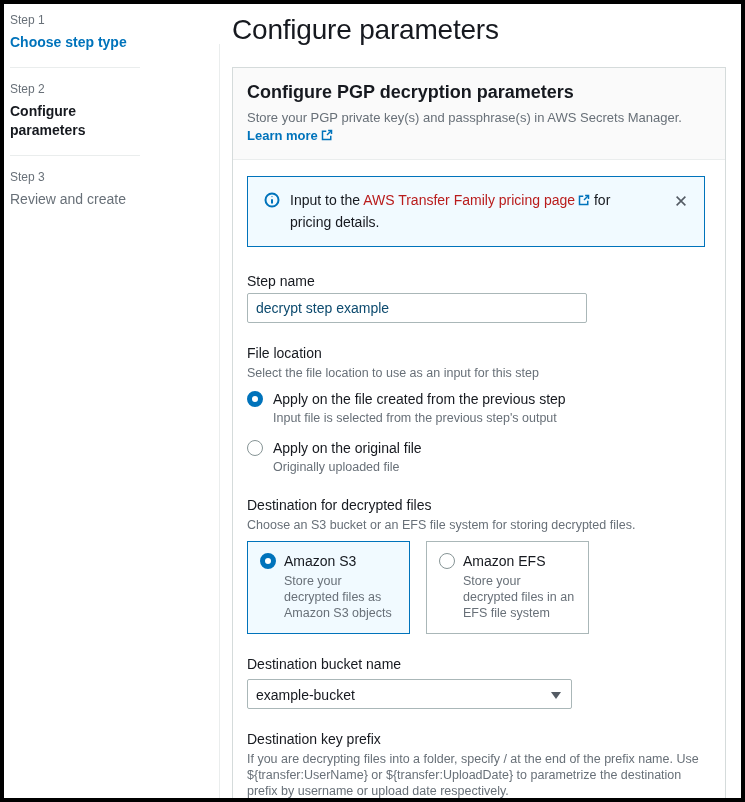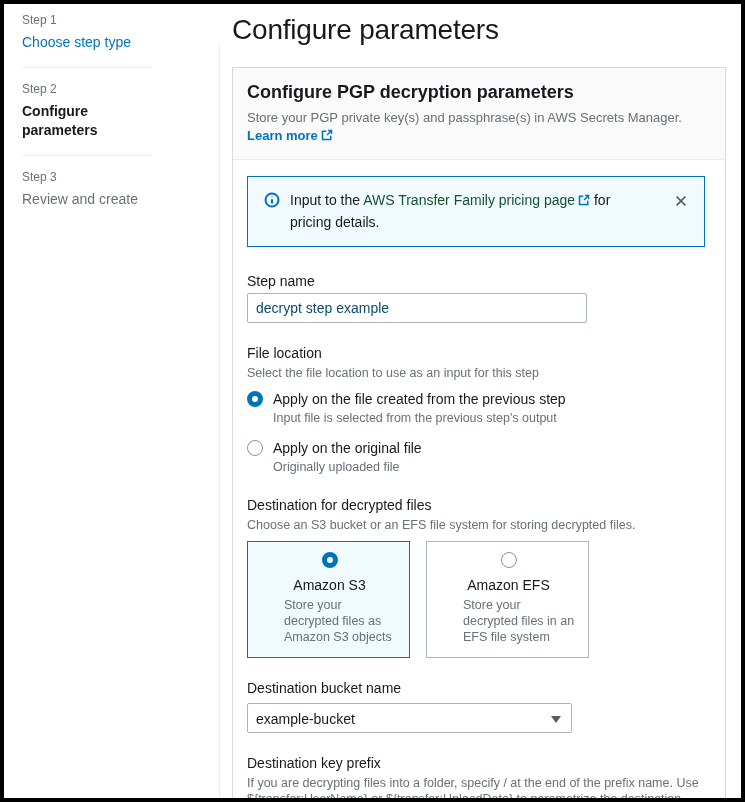--- a/index.html
+++ b/index.html
@@ -8,24 +8,24 @@
 
   .frame {
     position: relative;
     width: 745px; height: 802px;
     background: #ffffff;
     border: 4px solid #000000;
     overflow: hidden;
   }
 
   
-  .sidenav { position: absolute; left: 18px; top: 8px; width: 150px; }
+  .sidenav { position: absolute; left: 6px; top: 8px; width: 150px; }
   .step-label { font-size: 12px; color: #687078; line-height: 16px; margin-bottom: 5px; }
   .step-title { font-size: 14px; line-height: 19px; width: 130px; }
-  .step-title.link { color: #0073bb; cursor: pointer; }
+  .step-title.link { color: #0073bb; cursor: pointer; font-weight: bold; }
   .step-title.current { color: #16191f; font-weight: 700; }
   .step-title.future { color: #687078; }
   .nav-divider { width: 130px; height: 1px; background: #eaeded; margin: 15px 0 13px 0; border: 0; }
 
   .vert-divider { position: absolute; left: 215px; top: 40px; bottom: 0; width: 1px; background: #eaeded; }
 
   
   .main { position: absolute; left: 228px; top: 8px; width: 494px; }
   h1.page-title { font-size: 28px; font-weight: 400; color: #16191f; letter-spacing: -0.2px; margin: 2px 0 0 0; }
 
@@ -39,21 +39,21 @@
   .card-body { padding: 16px 20px 26px 14px; }
 
   
   .alert {
     display: flex; align-items: flex-start;
     border: 1px solid #0073bb; background: #f1faff;
     padding: 13px 14px 13px 14px; margin-bottom: 25px;
   }
   .alert-icon { flex: 0 0 auto; margin: 2px 10px 0 2px; color: #0073bb; }
   .alert-text { flex: 1 1 auto; font-size: 14px; color: #16191f; line-height: 21px; padding-right: 22px; }
-  .alert-link { color: #14532d; text-decoration: none; }
+  .alert-link { color: #b91c1c; text-decoration: none; }
   .alert-close { flex: 0 0 auto; background: none; border: 0; cursor: pointer; padding: 2px; margin-top: 2px; color: #545b64; }
 
   
   .field { margin-bottom: 21px; }
   .field-label { font-size: 14px; color: #16191f; line-height: 18px; margin-bottom: 3px; }
   .field-desc { font-size: 12.5px; color: #687078; line-height: 16px; margin-bottom: 4px; }
   .text-input {
     display: block; height: 30px; width: 340px;
     border: 1px solid #aab7b8; border-radius: 2px;
     padding: 0 8px; font-size: 14px; color: #0c4a6e;
@@ -69,21 +69,21 @@
   .radio-label { font-size: 14px; color: #16191f; line-height: 18px; }
   .radio-desc { font-size: 12.5px; color: #687078; line-height: 16px; margin: 2px 0 0 26px; }
 
   
   .tiles { display: flex; gap: 16px; margin-top: 8px; }
   .tile {
     width: 163px; border: 1px solid #aab7b8; background: #fff;
     padding: 10px 10px 12px 12px; cursor: pointer;
   }
   .tile.selected { border: 1px solid #0073bb; background: #f1faff; }
-  .tile .radio-row { gap: 8px; flex-direction: column; }
+  .tile .radio-row { gap: 8px; }
   .tile-desc { font-size: 12.5px; color: #687078; line-height: 16px; margin: 3px 0 0 24px; width: 114px; }
 
   
   .select {
     display: flex; align-items: center; justify-content: space-between;
     width: 325px; height: 30px; border: 1px solid #aab7b8; border-radius: 2px;
     padding: 2px 10px 0 8px; background: #fff; cursor: pointer; margin-top: 6px;
   }
   .select-value { font-size: 14px; color: #16191f; }
   .caret-down { width: 0; height: 0; border-left: 5px solid transparent; border-right: 5px solid transparent; border-top: 7px solid #545b64; }

